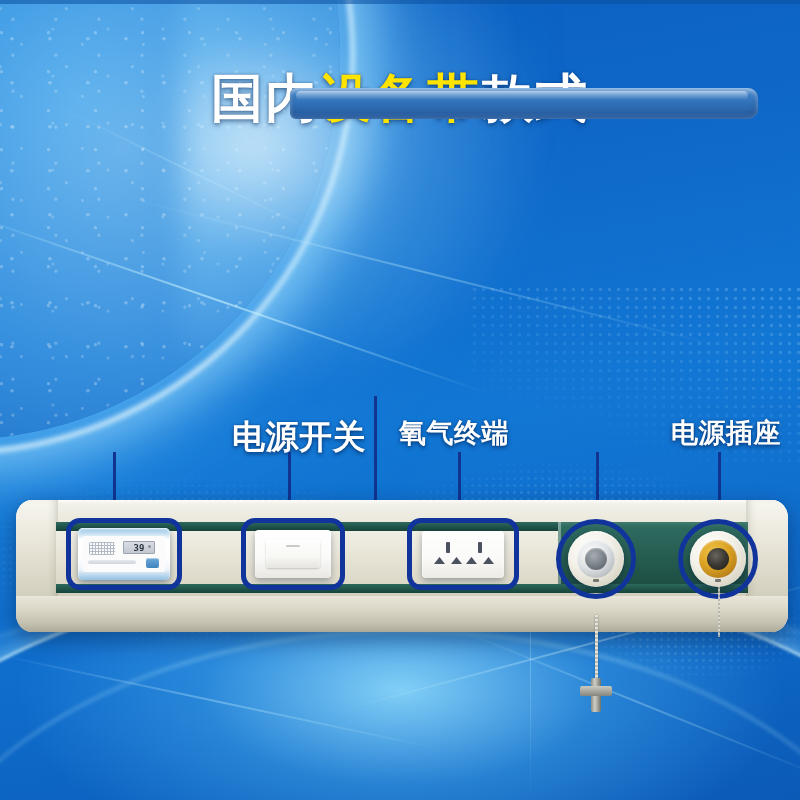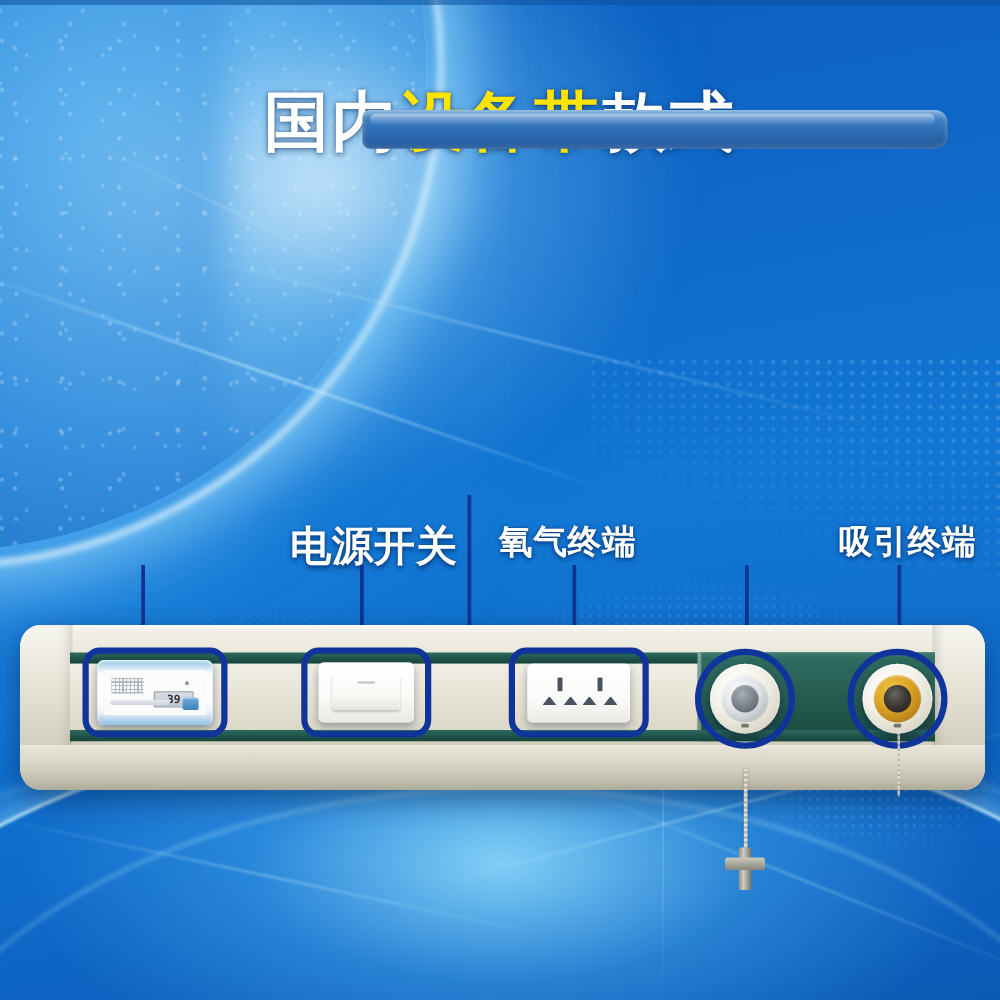--- a/index.html
+++ b/index.html
@@ -184,21 +184,21 @@
     position:absolute; left:6px; top:6px; width:26px; height:13px; opacity:.5;
     background-image:repeating-linear-gradient(90deg,#6b7d92 0 1px,transparent 1px 3px),
                      repeating-linear-gradient(0deg,#6b7d92 0 1px,transparent 1px 3px);
     border-radius:2px;
   }
   .ic-display{
     position:absolute; left:40px; top:5px; width:32px; height:13px;
     background:linear-gradient(180deg,#d9dde3,#c3c9d1);
     border:1px solid #9aa3ae; border-radius:1px;
     font-family:"DejaVu Sans Mono","Liberation Mono",monospace;
-    font-size:9px; font-weight:bold; color:#2c3440; line-height:12px; text-align:center;margin-top:12px;
+    font-size:9px; font-weight:bold; color:#2c3440; line-height:12px; text-align:center;
   }
   .ic-dot{ position:absolute; left:65px; top:9px; width:3px; height:3px; border-radius:50%; background:#8a919c; }
   .ic-slot{ position:absolute; left:5px; bottom:8px; width:48px; height:4px; border-radius:2px; background:linear-gradient(180deg,#e6eaef,#cfd5dd); }
   .ic-btn{
     position:absolute; right:6px; bottom:4px; width:13px; height:10px; border-radius:2px;
     background:linear-gradient(180deg,#6aa8d8,#3f82bd); box-shadow:inset 0 1px 1px rgba(255,255,255,.5);
   }
 
   
   .switch{
@@ -287,21 +287,21 @@
   <div class="streak s6"></div>
   <div class="vline-faint" style="left:530px"></div>
   <div class="edge-top"></div>
 
   <div class="headline">
     <div class="line1"><span>国内</span><span class="hl">设备带</span><span>款式</span></div>
   </div>
 
   <div class="callout" style="left:232px; top:415px; font-size:33px;">电源开关</div>
   <div class="callout" style="left:399px; top:415px; font-size:27px;">氧气终端</div>
-  <div class="callout" style="left:671px; top:415px; font-size:27px;">吸引终端</div>
+  <div class="callout" style="left:671px; top:415px; font-size:27px;">电源插座</div>
 
   <div class="lead" style="left:113px; top:452px; height:78px;"></div>
   <div class="lead" style="left:288px; top:452px; height:78px;"></div>
   <div class="lead" style="left:374px; top:396px; height:211px;"></div>
   <div class="lead" style="left:458px; top:452px; height:78px;"></div>
   <div class="lead" style="left:596px; top:452px; height:68px;"></div>
   <div class="lead" style="left:718px; top:452px; height:68px;"></div>
 
   <div class="panel-wrap">
     <div class="panel">

